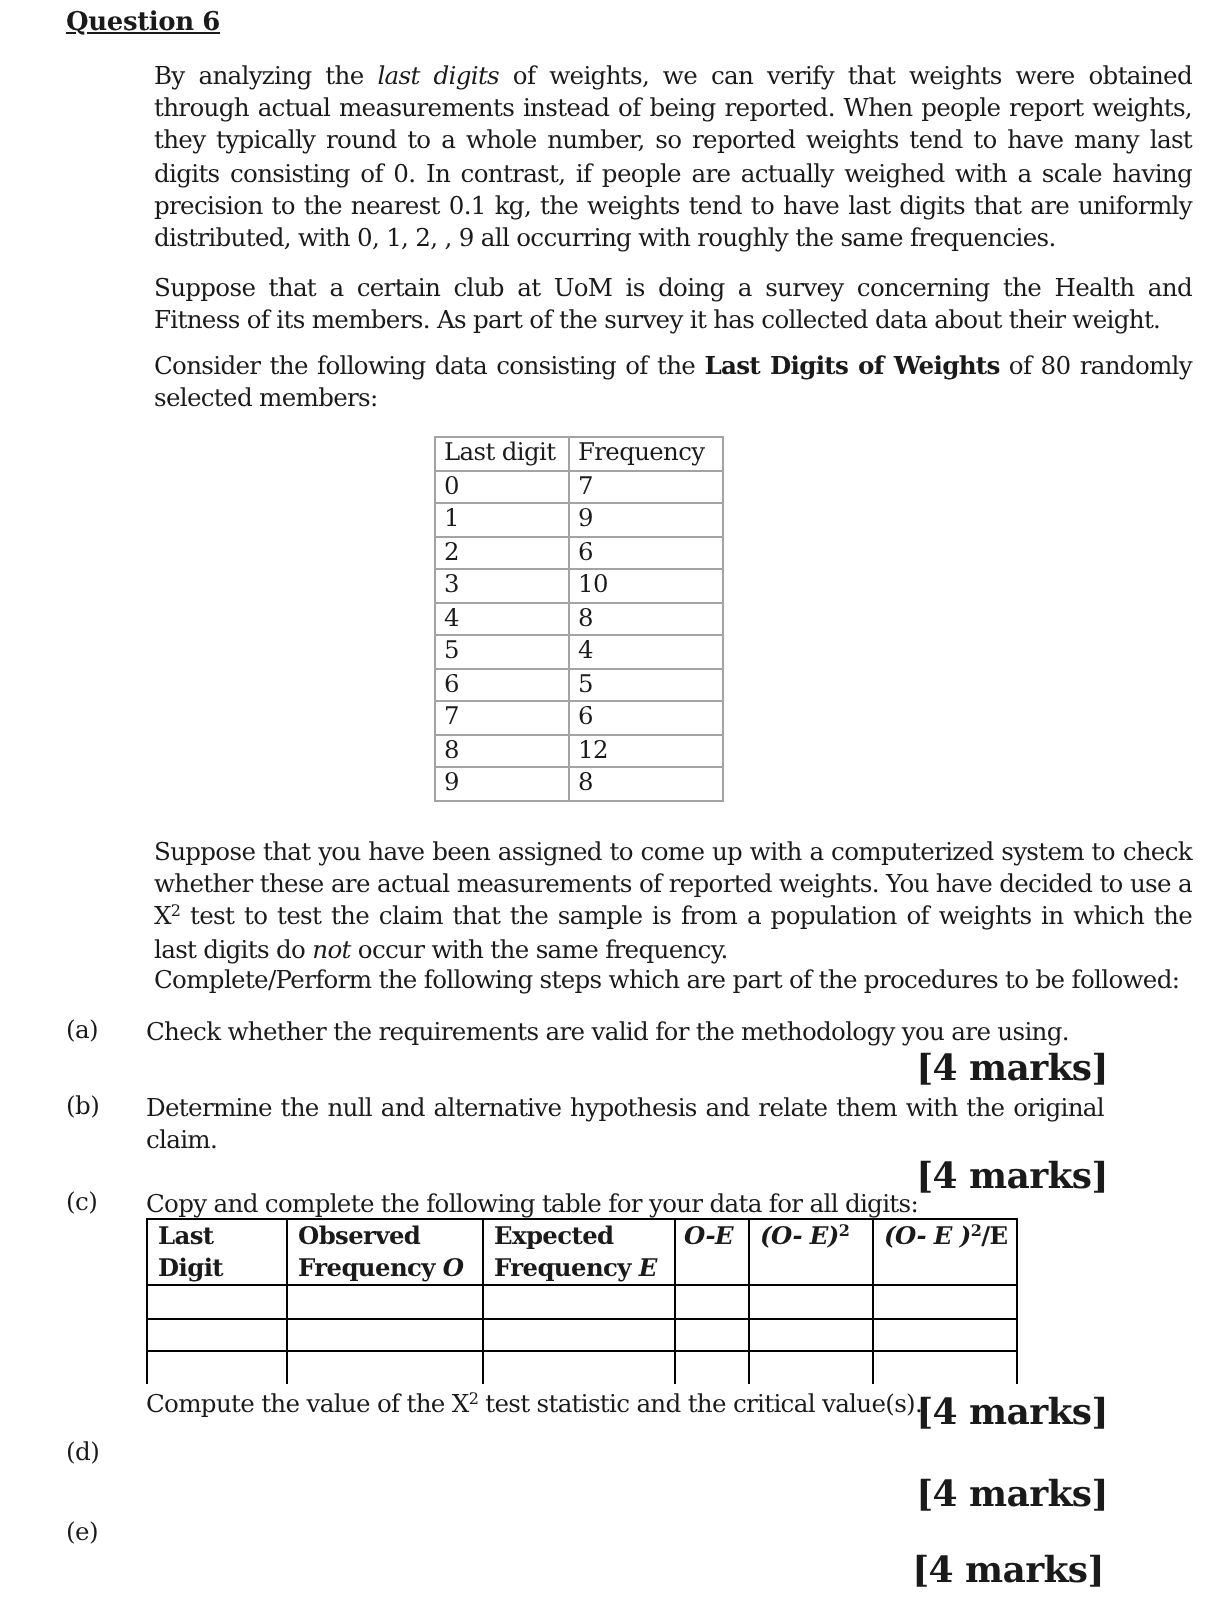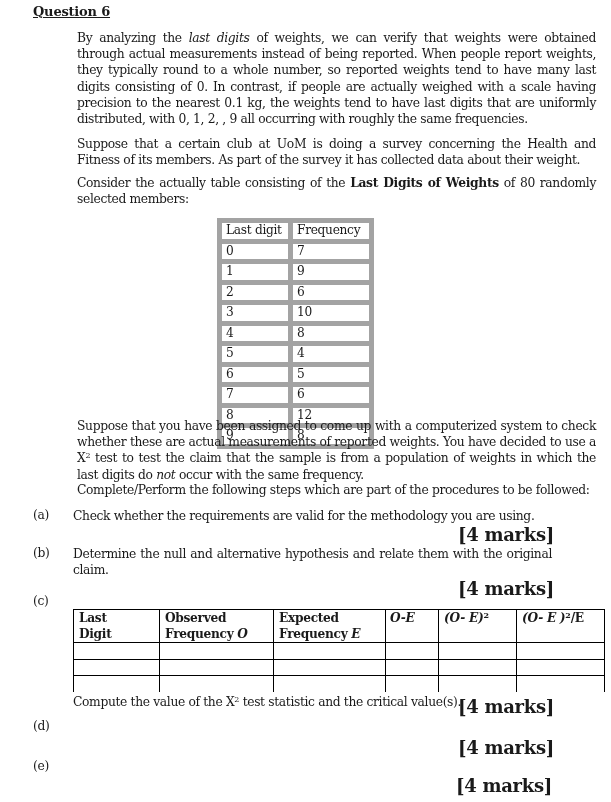--- a/index.html
+++ b/index.html
@@ -21,56 +21,56 @@
   .para i { font-style: italic; }
   .para b { font-weight: bold; font-weight: 600; }
   sup { font-size: 8px; line-height: 0; vertical-align: 4px; }
 
   
   table.freq {
     position: absolute; left: 217px; top: 218px;
     border-collapse: collapse; font-size: 12.2px; letter-spacing: -0.3px;
   }
   table.freq td {
-    border: 5px solid #a3a3a3; padding: 0 0 0 4px; height: 15.5px; line-height: 15px;
+    border: 1px solid #a3a3a3; padding: 0 0 0 4px; height: 15.5px; line-height: 15px;
   }
   table.freq td.c1 { width: 62px; }
   table.freq td.c2 { width: 72px; }
 
   .item-label { left: 33px; font-size: 12.3px; letter-spacing: -0.3px; }
   .item-text { left: 73px; width: 479px; font-size: 12.3px; line-height: 16.2px; letter-spacing: -0.35px; text-align: justify; }
   .marks { font-size: 18px; font-weight: bold; letter-spacing: -0.3px; }
 
   
   table.ans {
     position: absolute; left: 73px; top: 609px;
     border-collapse: collapse; font-size: 12.2px; letter-spacing: -0.3px;
   }
   table.ans th {
     border: 1px solid #000; font-weight: 600; text-align: left; vertical-align: top;
-    padding: 1px 20px 0 5px; line-height: 15.5px; height: 31px;
+    padding: 1px 4px 0 5px; line-height: 15.5px; height: 31px;
   }
   table.ans th i { }
   table.ans td {
     border: 1px solid #000; height: 15.5px; padding: 0;
   }
   table.ans tr.last td { border-bottom: none; }
 </style>
 </head>
 <body>
 
 <div class="page">
 
   <div class="abs title">Question 6</div>
 
   <div class="abs para" style="top:30px;"><span>By analyzing the </span><i>last digits</i><span> of weights, we can verify that weights were obtained through actual measurements instead of being reported. When people report weights, they typically round to a whole number, so reported weights tend to have many last digits consisting of 0. In contrast, if people are actually weighed with a scale having precision to the nearest 0.1 kg, the weights tend to have last digits that are uniformly distributed, with 0, 1, 2, , 9 all occurring with roughly the same frequencies.</span></div>
 
   <div class="abs para" style="top:136px;">Suppose that a certain club at UoM is doing a survey concerning the Health and Fitness of its members. As part of the survey it has collected data about their weight.</div>
 
-  <div class="abs para" style="top:175px;"><span>Consider the actually table consisting of the </span><b>Last Digits of Weights</b><span> of 80 randomly selected members:</span></div>
+  <div class="abs para" style="top:175px;"><span>Consider the following data consisting of the </span><b>Last Digits of Weights</b><span> of 80 randomly selected members:</span></div>
 
   <table class="freq">
     <tbody>
         <tr>
       <td class="c1">Last digit</td>
       <td class="c2">Frequency</td>
     </tr>
     <tr>
           <td>0</td>
           <td>7</td>
@@ -120,20 +120,21 @@
 
   <div class="abs item-label" style="top:508px;">(a)</div>
   <div class="abs item-text" style="top:508px;">Check whether the requirements are valid for the methodology you are using.</div>
   <div class="abs marks" style="top:524px; right:57px;">[4 marks]</div>
 
   <div class="abs item-label" style="top:546px;">(b)</div>
   <div class="abs item-text" style="top:546px;">Determine the null and alternative hypothesis and relate them with the original claim.</div>
   <div class="abs marks" style="top:578px; right:57px;">[4 marks]</div>
 
   <div class="abs item-label" style="top:594px;">(c)</div>
+  <div class="abs item-text" style="top:594px;">Copy and complete the following table for your data for all digits:</div>
 
   <table class="ans">
     <tbody>
         <tr>
       <th style="width:60px;"><span>Last</span><br><span>Digit</span></th>
       <th style="width:88px;margin-top:24px;"><span>Observed</span><br><span>Frequency </span><i>O</i></th>
       <th style="width:86px;"><span>Expected</span><br><span>Frequency </span><i>E</i></th>
       <th style="width:28px; padding-left:4px;"><i>O-E</i></th>
       <th style="width:52px;"><i>(O- E)</i><sup>2</sup></th>
       <th style="width:62px;"><i>(O- E )</i><sup>2</sup><span>/E</span></th>

